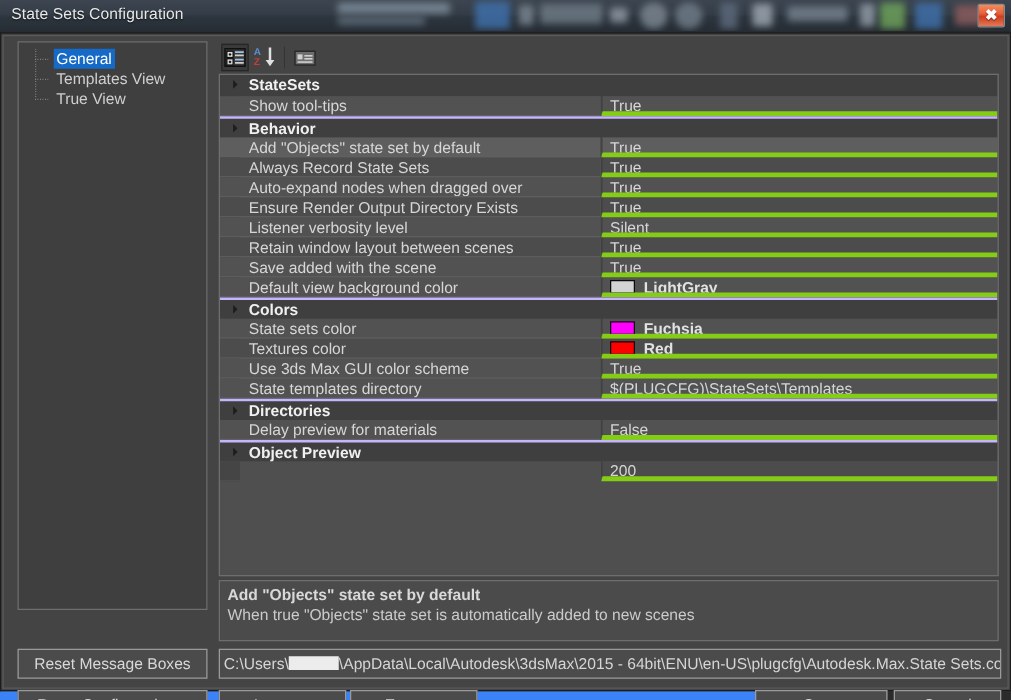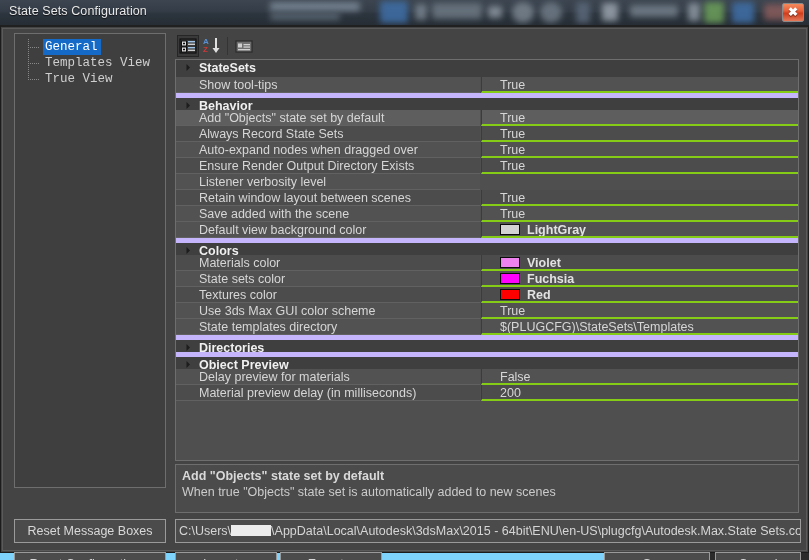--- a/index.html
+++ b/index.html
@@ -7,21 +7,21 @@
     width: 809px; height: 560px;
     font-family: "Liberation Sans", sans-serif;
     overflow: hidden;
     background: #2b2b2b;
   }
 
   
   #window {
     position: relative;
     width: 640px; height: 560px;
-    background: #7dd3fc;
+    background: #3b82f6;
   }
 
   
   #titlebar {
     position: absolute; left: 0; top: 0;
     width: 809px; height: 25px;
     background: linear-gradient(180deg,#3c4550 0%,#343d47 45%,#2c343d 55%,#262d35 100%);
     overflow: hidden;
   }
   
@@ -101,21 +101,21 @@
   }
   .tree-item::after {
     content: "";
     position: absolute;
     left: 13px; top: 8px;
     width: 11px; height: 1px;
     background-image: linear-gradient(90deg,#888 50%,transparent 50%);
     background-size: 2px 1px;
   }
   .tree-item.last::before { bottom: 8px; }
-  #tree-list { padding-top: 5px; font-family: Liberation Mono, monospace; }
+  #tree-list { padding-top: 5px; }
 
   
   .btn {
     background: #4b4b4b;
     border: 1px solid #9a9a9a;
     color: #d8d8d8;
     font-family: "Liberation Sans", sans-serif;
     font-size: 12.5px;
     text-align: center;
     cursor: pointer;
@@ -191,21 +191,21 @@
     position: relative;
     height: 16px;
     line-height: 16px;
     font-size: 12.5px;
     white-space: nowrap;
     cursor: default;
   }
   
   .row.cat {
     background: #3f3f3f;
-    border-top: 5px solid #c4b5fd;
+    border-top: 2px solid #c4b5fd;
     color: #f0f0f0;
     font-weight: bold;
     height: 17px;
     line-height: 16px;
   }
   .row.cat:first-child { border-top: none; }
   .row.cat .catname { padding-left: 23px; }
   .row.cat .tri {
     position: absolute; left: 8px; top: 5px;
     width: 0; height: 0;
@@ -219,24 +219,24 @@
     width: 304px; height: 16px;
     padding-left: 23px;
     color: #d6d6d6;
     background: #525252;
     border-bottom: 1px solid #616161;
     overflow: hidden;
   }
   .row.prop .val {
     position: absolute; left: 305px; top: 0;
     right: 0; height: 16px;
-    padding-left: 18px;
+    padding-left: 6px;
     color: #d6d6d6;
     background: #525252;
-    border-bottom: 2px solid #84cc16;
+    border-bottom: 4px solid #84cc16;
     border-left: 1px solid #3c3c3c;
     overflow: hidden;
   }
   .row.prop.alt .name, .row.prop.alt .val { background: #4c4c4c; }
   .row.prop.selected .name { background: #5e5e5e; }
   .row.prop.selected .val  { background: #5e5e5e; }
   .row.prop .gutter {
     position: absolute; left: 0; top: 0;
     width: 16px; height: 16px;
     background: #454545;
@@ -394,42 +394,38 @@
               <div class="val">True</div>
             </div>
             <div class="row prop alt">
               <div class="gutter"></div>
               <div class="name">Ensure Render Output Directory Exists</div>
               <div class="val">True</div>
             </div>
             <div class="row prop">
               <div class="gutter"></div>
               <div class="name">Listener verbosity level</div>
+              <div class="val">Silent</div>
             </div>
             <div class="row prop alt">
               <div class="gutter"></div>
               <div class="name">Retain window layout between scenes</div>
               <div class="val">True</div>
             </div>
             <div class="row prop">
               <div class="gutter"></div>
               <div class="name">Save added with the scene</div>
               <div class="val">True</div>
             </div>
             <div class="row prop">
               <div class="gutter"></div>
               <div class="name">Default view background color</div>
               <div class="val"><span class="swatch" style="background: rgb(211, 211, 211);"></span><span class="colorname">LightGray</span></div>
             </div>
             <div class="row cat"><span class="tri"></span><span class="catname">Colors</span></div>
-            <div class="row prop alt">
-              <div class="gutter"></div>
-              <div class="name">Materials color</div>
-              <div class="val"><span class="swatch" style="background: rgb(238, 130, 238);"></span><span class="colorname">Violet</span></div>
-            </div>
             <div class="row prop">
               <div class="gutter"></div>
               <div class="name">State sets color</div>
               <div class="val"><span class="swatch" style="background: rgb(255, 0, 255);"></span><span class="colorname">Fuchsia</span></div>
             </div>
             <div class="row prop alt">
               <div class="gutter"></div>
               <div class="name">Textures color</div>
               <div class="val"><span class="swatch" style="background: rgb(255, 0, 0);"></span><span class="colorname">Red</span></div>
             </div>
@@ -437,29 +433,28 @@
               <div class="gutter"></div>
               <div class="name">Use 3ds Max GUI color scheme</div>
               <div class="val">True</div>
             </div>
             <div class="row prop">
               <div class="gutter"></div>
               <div class="name">State templates directory</div>
               <div class="val">$(PLUGCFG)\StateSets\Templates</div>
             </div>
             <div class="row cat"><span class="tri"></span><span class="catname">Directories</span></div>
-            <div class="row cat"><span class="tri"></span><span class="catname">Object Preview</span></div>
             <div class="row prop">
               <div class="gutter"></div>
               <div class="name">Delay preview for materials</div>
               <div class="val">False</div>
             </div>
+            <div class="row cat"><span class="tri"></span><span class="catname">Object Preview</span></div>
             <div class="row prop alt">
               <div class="gutter"></div>
-              <div class="name">Material preview delay (in milliseconds)</div>
               <div class="val">200</div>
             </div>
           </div>
 
       <div id="desc">
         <div id="desc-title">Add "Objects" state set by default</div>
         <div id="desc-body">When true "Objects" state set is automatically added to new scenes</div>
       </div>
 
     </div>

